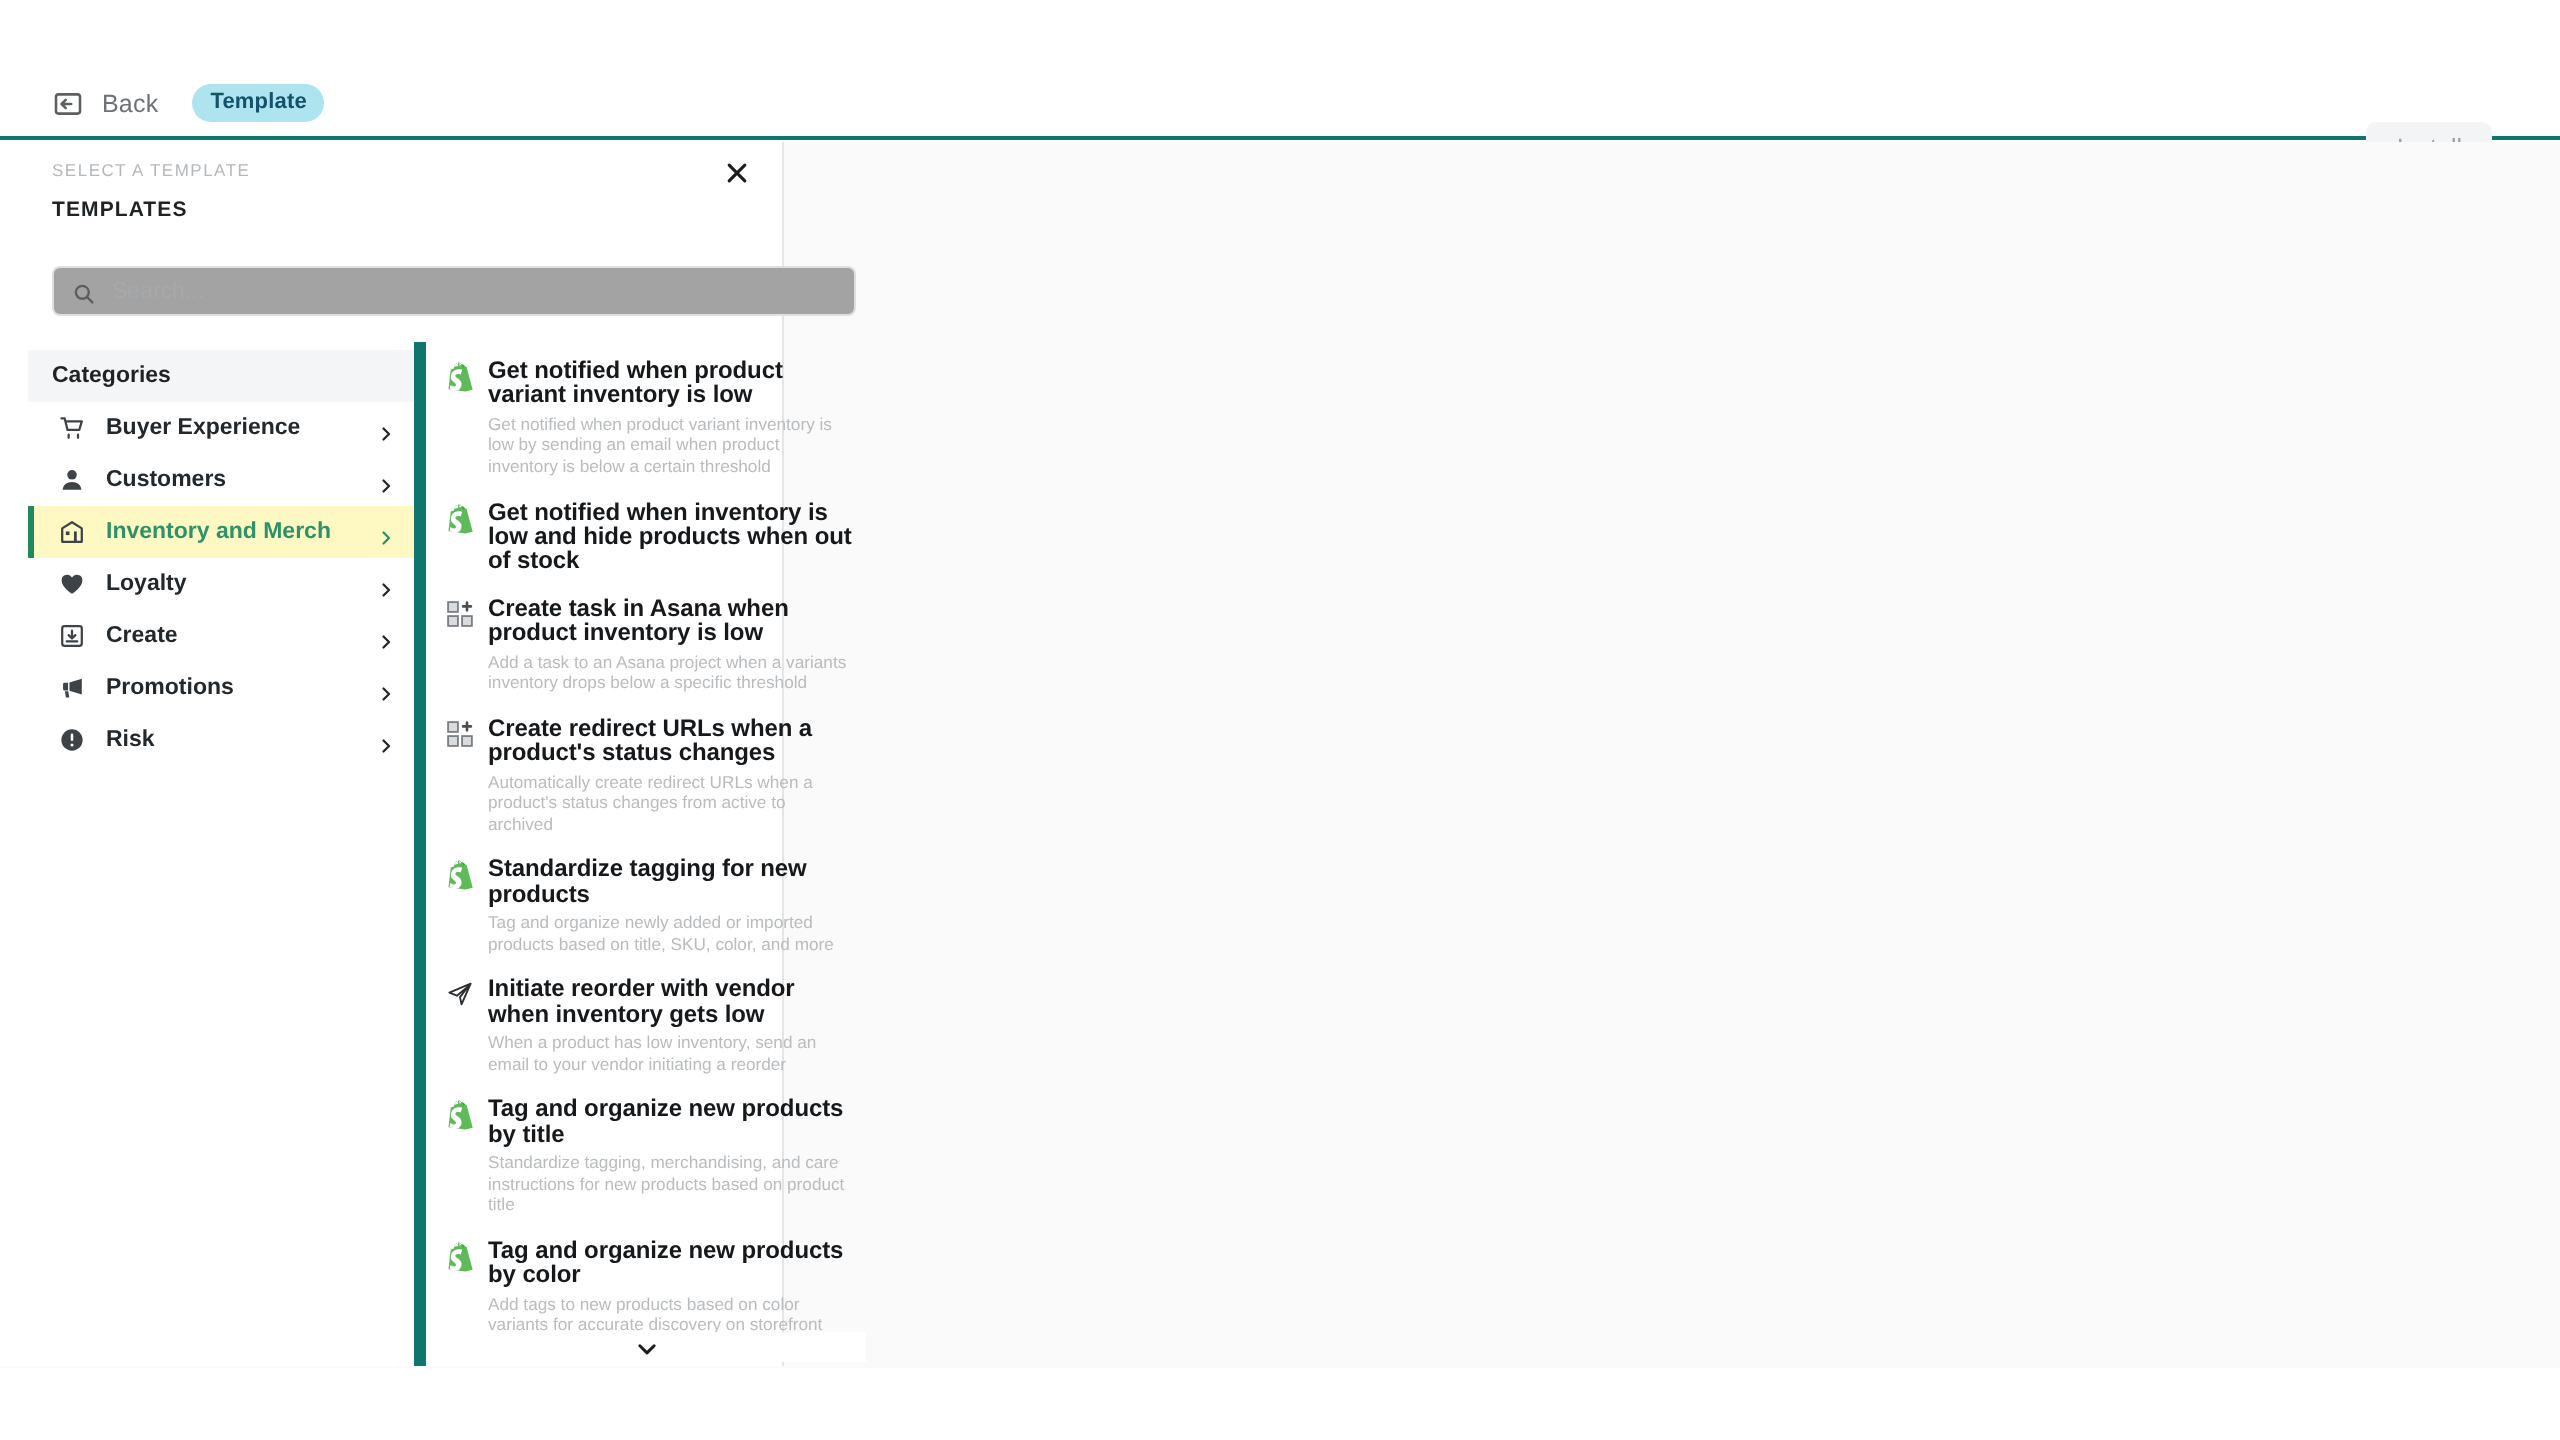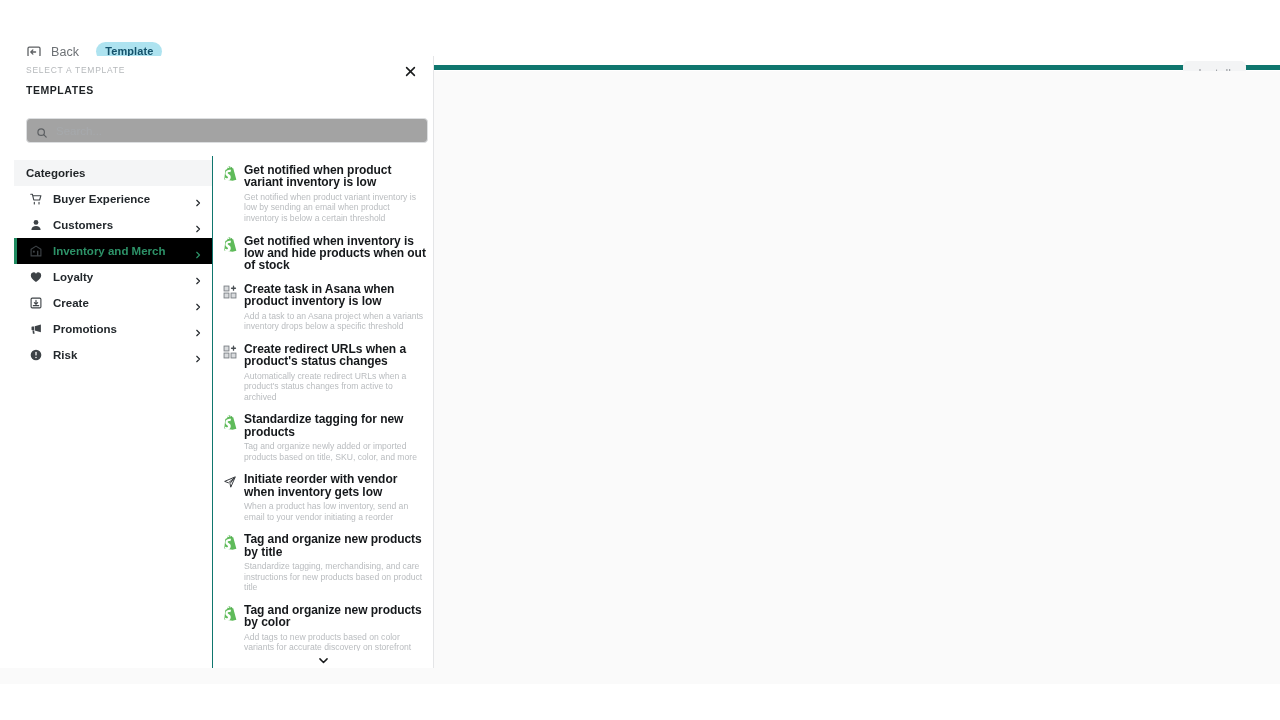--- a/index.html
+++ b/index.html
@@ -8,21 +8,21 @@
     background: #ffffff;
     font-family: "Liberation Sans", sans-serif;
     overflow: hidden;
   }
 
   
   .topbar {
     position: absolute; left: 0; top: 0;
     width: 1280px; height: 70px;
     background: #ffffff;
-    border-bottom: 5px solid #0f766e;
+    border-bottom: 2px solid #0f766e;
   }
   .back-group {
     position: absolute; left: 26px; top: 42px;
     display: flex; align-items: center; gap: 9px;
   }
   .back-icon { width: 16px; height: 16px; display: block; color: #5c5f62; }
   .back-label { font-size: 12.5px; color: #6d7175; letter-spacing: .1px; }
   .template-badge {
     margin-left: 8px;
     background: #aee3f0;
@@ -53,22 +53,22 @@
     background: #fafafa;
   }
   .canvas-bottom {
     position: absolute; left: 0; top: 684px;
     width: 1280px; height: 36px;
     background: #ffffff;
   }
 
   
   .panel {
-    position: absolute; left: 0; top: 56px;
-    width: 434px; height: 612px;
+    position: absolute; left: 0; top: 71px;
+    width: 392px; height: 612px;
     background: #ffffff;
     border-right: 1px solid #e4e5e7;
     box-shadow: 0 0 0 0 rgba(0,0,0,0);
   }
   .panel-header {
     position: relative;
     padding: 9px 16px 0 26px;
     height: 62px;
   }
   .eyebrow {
@@ -119,21 +119,21 @@
 
   .panel-body {
     position: absolute; left: 0; top: 100px;
     width: 433px; height: 512px;
     display: flex;
   }
 
   
   .cat-col {
     width: 213px;
-    border-right: 1px solid #0f766e;
+    border-right: 6px solid #0f766e;
     padding-left: 14px;
     padding-top: 4px;
   }
   .cat-header {
     background: #f4f5f6;
     height: 26px;
     display: flex; align-items: center;
     padding-left: 12px;
     font-size: 11.5px;
     font-weight: 700;
@@ -155,21 +155,21 @@
     font-weight: 600;
     color: #23282c;
     white-space: nowrap;
   }
   .cat-item .cat-chevron {
     position: absolute; right: 9px;
     width: 10px; height: 10px;
     color: #23282c;
   }
   .cat-item.active {
-    background: #000000;
+    background: #fef9c3;
     border-left-color: #1f8a5f;
   }
   .cat-item.active .cat-icon { color: #3e4347; }
   .cat-item.active .cat-label { color: #2d9268; }
   .cat-item.active .cat-chevron { color: #2d9268; }
 
   
   .tpl-col {
     width: 220px;
     padding: 2px 7px 0 10px;

